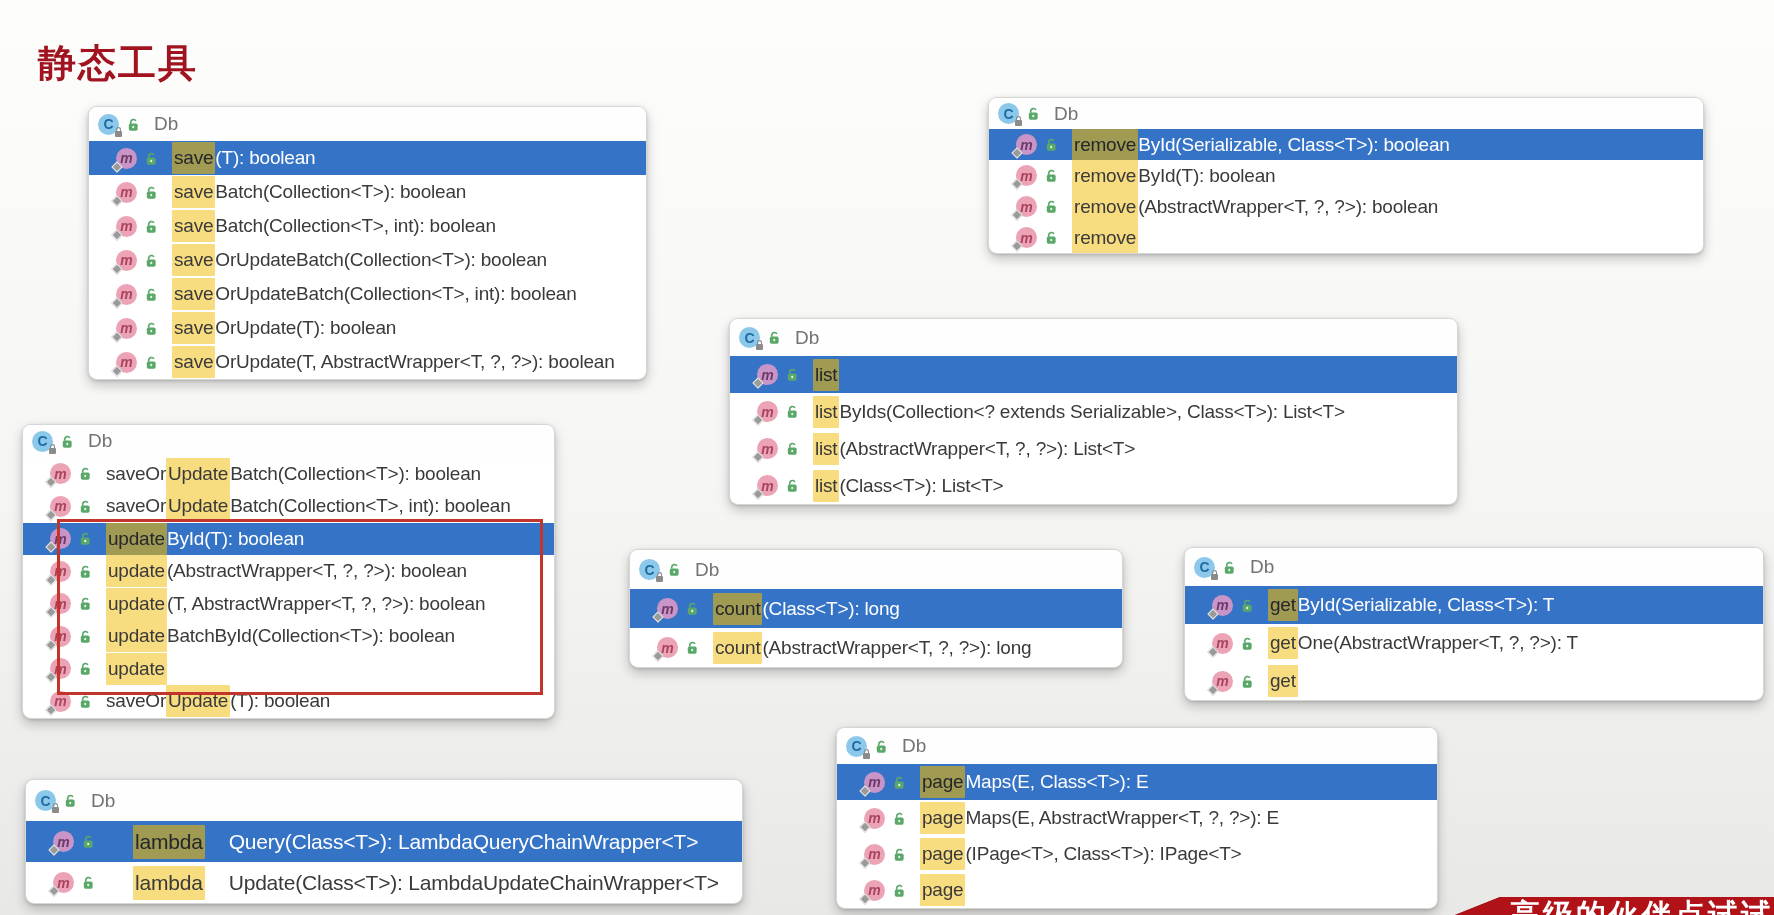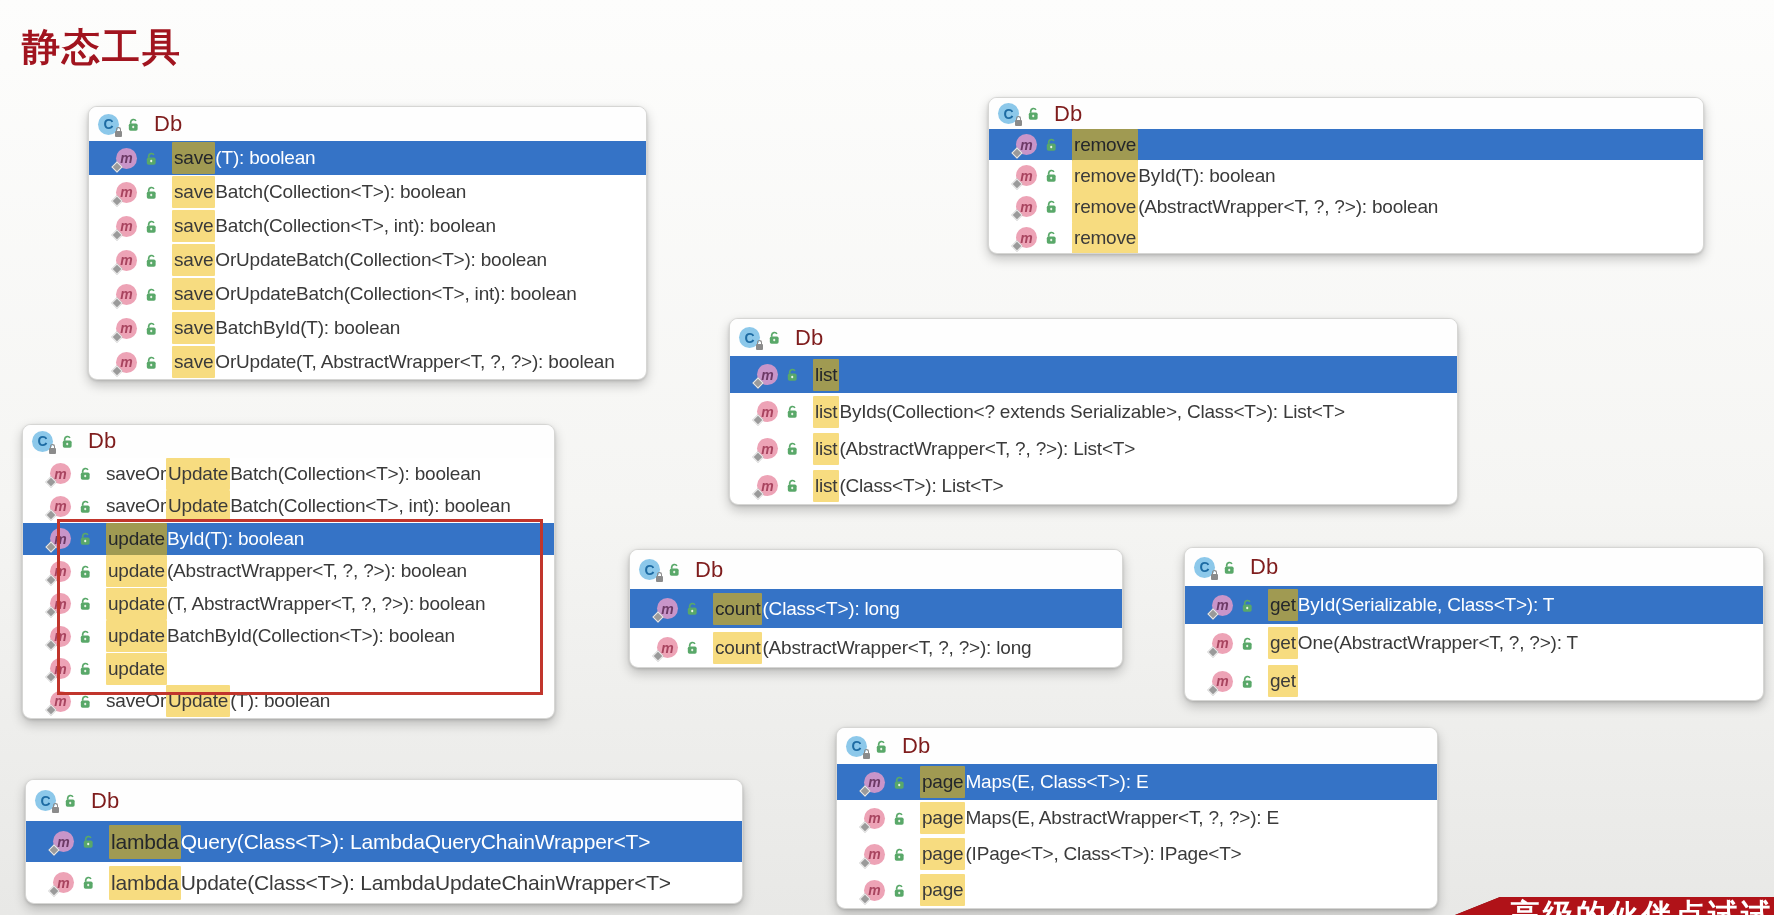--- a/index.html
+++ b/index.html
@@ -2,35 +2,35 @@
 <html><head>
 <meta charset="utf-8">
 <style>
   html,body{margin:0;padding:0;}
   body{
     width:1774px;height:915px;position:relative;overflow:hidden;
     background:linear-gradient(180deg,#fdfdfc 0%,#f5f5f3 55%,#e8e8e6 100%);
     font-family:"Liberation Sans",sans-serif;
   }
   .page-title{
-    position:absolute;left:22px;top:22px;margin:0;
+    position:absolute;left:22px;top:22px;margin:16px;
     font-size:38px;font-weight:800;color:#a1141f;letter-spacing:2px;
     font-family:Liberation Serif, serif;
   }
   
   .panel{
     position:absolute;background:#ffffff;border:1px solid #d6d6d4;
     border-radius:9px;overflow:hidden;
     box-shadow:0 5px 12px rgba(0,0,0,.22),0 1px 3px rgba(0,0,0,.14);
   }
   .phead{
     height:var(--rh);display:flex;align-items:center;gap:7px;
     padding-left:9px;background:#fefefe;
   }
-  .hname{font-size:22px;color:#7f1d1d;padding-left:6px;}
+  .hname{font-size:19px;color:#737373;padding-left:6px;}
   .prow{
     height:var(--rh);display:flex;align-items:center;gap:7px;
     padding-left:27px;white-space:nowrap;
   }
   .prow.sel{background:#3573c6;}
   .sig{font-size:19px;color:#3a3a3a;display:inline-flex;align-items:center;padding-left:6px;letter-spacing:-0.2px;}
   .prow.sel .sig{color:#ffffff;}
   .hl{background:#f7dc80;padding:5px 2px;border-radius:1px;color:#3a3a3a;}
   .prow.sel .hl{background:#a09a52;color:#24272b;}
   
@@ -66,21 +66,21 @@
   }
   
   #p-save  {left:88px; top:106px; width:557px; --rh:34px;}
   #p-update{left:22px; top:424px; width:531px; --rh:32.5px;}
   #p-remove{left:988px;top:97px;  width:714px; --rh:31px;}
   #p-list  {left:729px;top:318px; width:727px; --rh:37px;}
   #p-count {left:629px;top:549px; width:492px; --rh:39px;}
   #p-get   {left:1184px;top:547px;width:578px; --rh:38px;}
   #p-lambda{left:25px; top:779px; width:716px; --rh:41px;}
   #p-page  {left:836px;top:727px; width:600px; --rh:36px;}
-  #p-lambda .sig{font-size:21px;}
+  #p-lambda .sig{font-size:21px;gap:24px;}
   
   .ribbon{
     position:absolute;left:1455px;top:897px;width:319px;height:18px;
     overflow:hidden;
   }
   .ribbon .red{
     position:absolute;inset:0;background:#b01218;
     clip-path:polygon(45px 0,100% 0,100% 100%,0 100%);
   }
   .ribbon .fold{
@@ -190,21 +190,21 @@
       <span class="locksvg">
         <svg width="15" height="15" viewBox="0 0 16 16">
           <path d="M5 7.2 V5.4 A3 3 0 0 1 10.6 4.2" stroke="#59a869" stroke-width="1.8" fill="none"></path>
           <rect x="3" y="7" width="9.4" height="7.6" rx="1.8" fill="#59a869"></rect>
           <rect x="6.6" y="9.4" width="2.2" height="2.6" rx="1" fill="#e9f3e7"></rect>
         </svg>
       </span>
       <span class="sig">
         <span class="pre"></span>
         <span class="hl">save</span>
-        <span class="rest">BatchById(T): boolean</span>
+        <span class="rest">OrUpdate(T): boolean</span>
       </span>
     </div>
     <div class="prow">
       <span class="micon">m<i class="mdia"></i></span>
       <span class="locksvg">
         <svg width="15" height="15" viewBox="0 0 16 16">
           <path d="M5 7.2 V5.4 A3 3 0 0 1 10.6 4.2" stroke="#59a869" stroke-width="1.8" fill="none"></path>
           <rect x="3" y="7" width="9.4" height="7.6" rx="1.8" fill="#59a869"></rect>
           <rect x="6.6" y="9.4" width="2.2" height="2.6" rx="1" fill="#e9f3e7"></rect>
         </svg>
@@ -366,20 +366,21 @@
       <span class="locksvg">
         <svg width="15" height="15" viewBox="0 0 16 16">
           <path d="M5 7.2 V5.4 A3 3 0 0 1 10.6 4.2" stroke="#59a869" stroke-width="1.8" fill="none"></path>
           <rect x="3" y="7" width="9.4" height="7.6" rx="1.8" fill="#59a869"></rect>
           <rect x="6.6" y="9.4" width="2.2" height="2.6" rx="1" fill="#e9f3e7"></rect>
         </svg>
       </span>
       <span class="sig">
         <span class="pre"></span>
         <span class="hl">remove</span>
+        <span class="rest">ById(Serializable, Class&lt;T&gt;): boolean</span>
       </span>
     </div>
     <div class="prow">
       <span class="micon">m<i class="mdia"></i></span>
       <span class="locksvg">
         <svg width="15" height="15" viewBox="0 0 16 16">
           <path d="M5 7.2 V5.4 A3 3 0 0 1 10.6 4.2" stroke="#59a869" stroke-width="1.8" fill="none"></path>
           <rect x="3" y="7" width="9.4" height="7.6" rx="1.8" fill="#59a869"></rect>
           <rect x="6.6" y="9.4" width="2.2" height="2.6" rx="1" fill="#e9f3e7"></rect>
         </svg>

